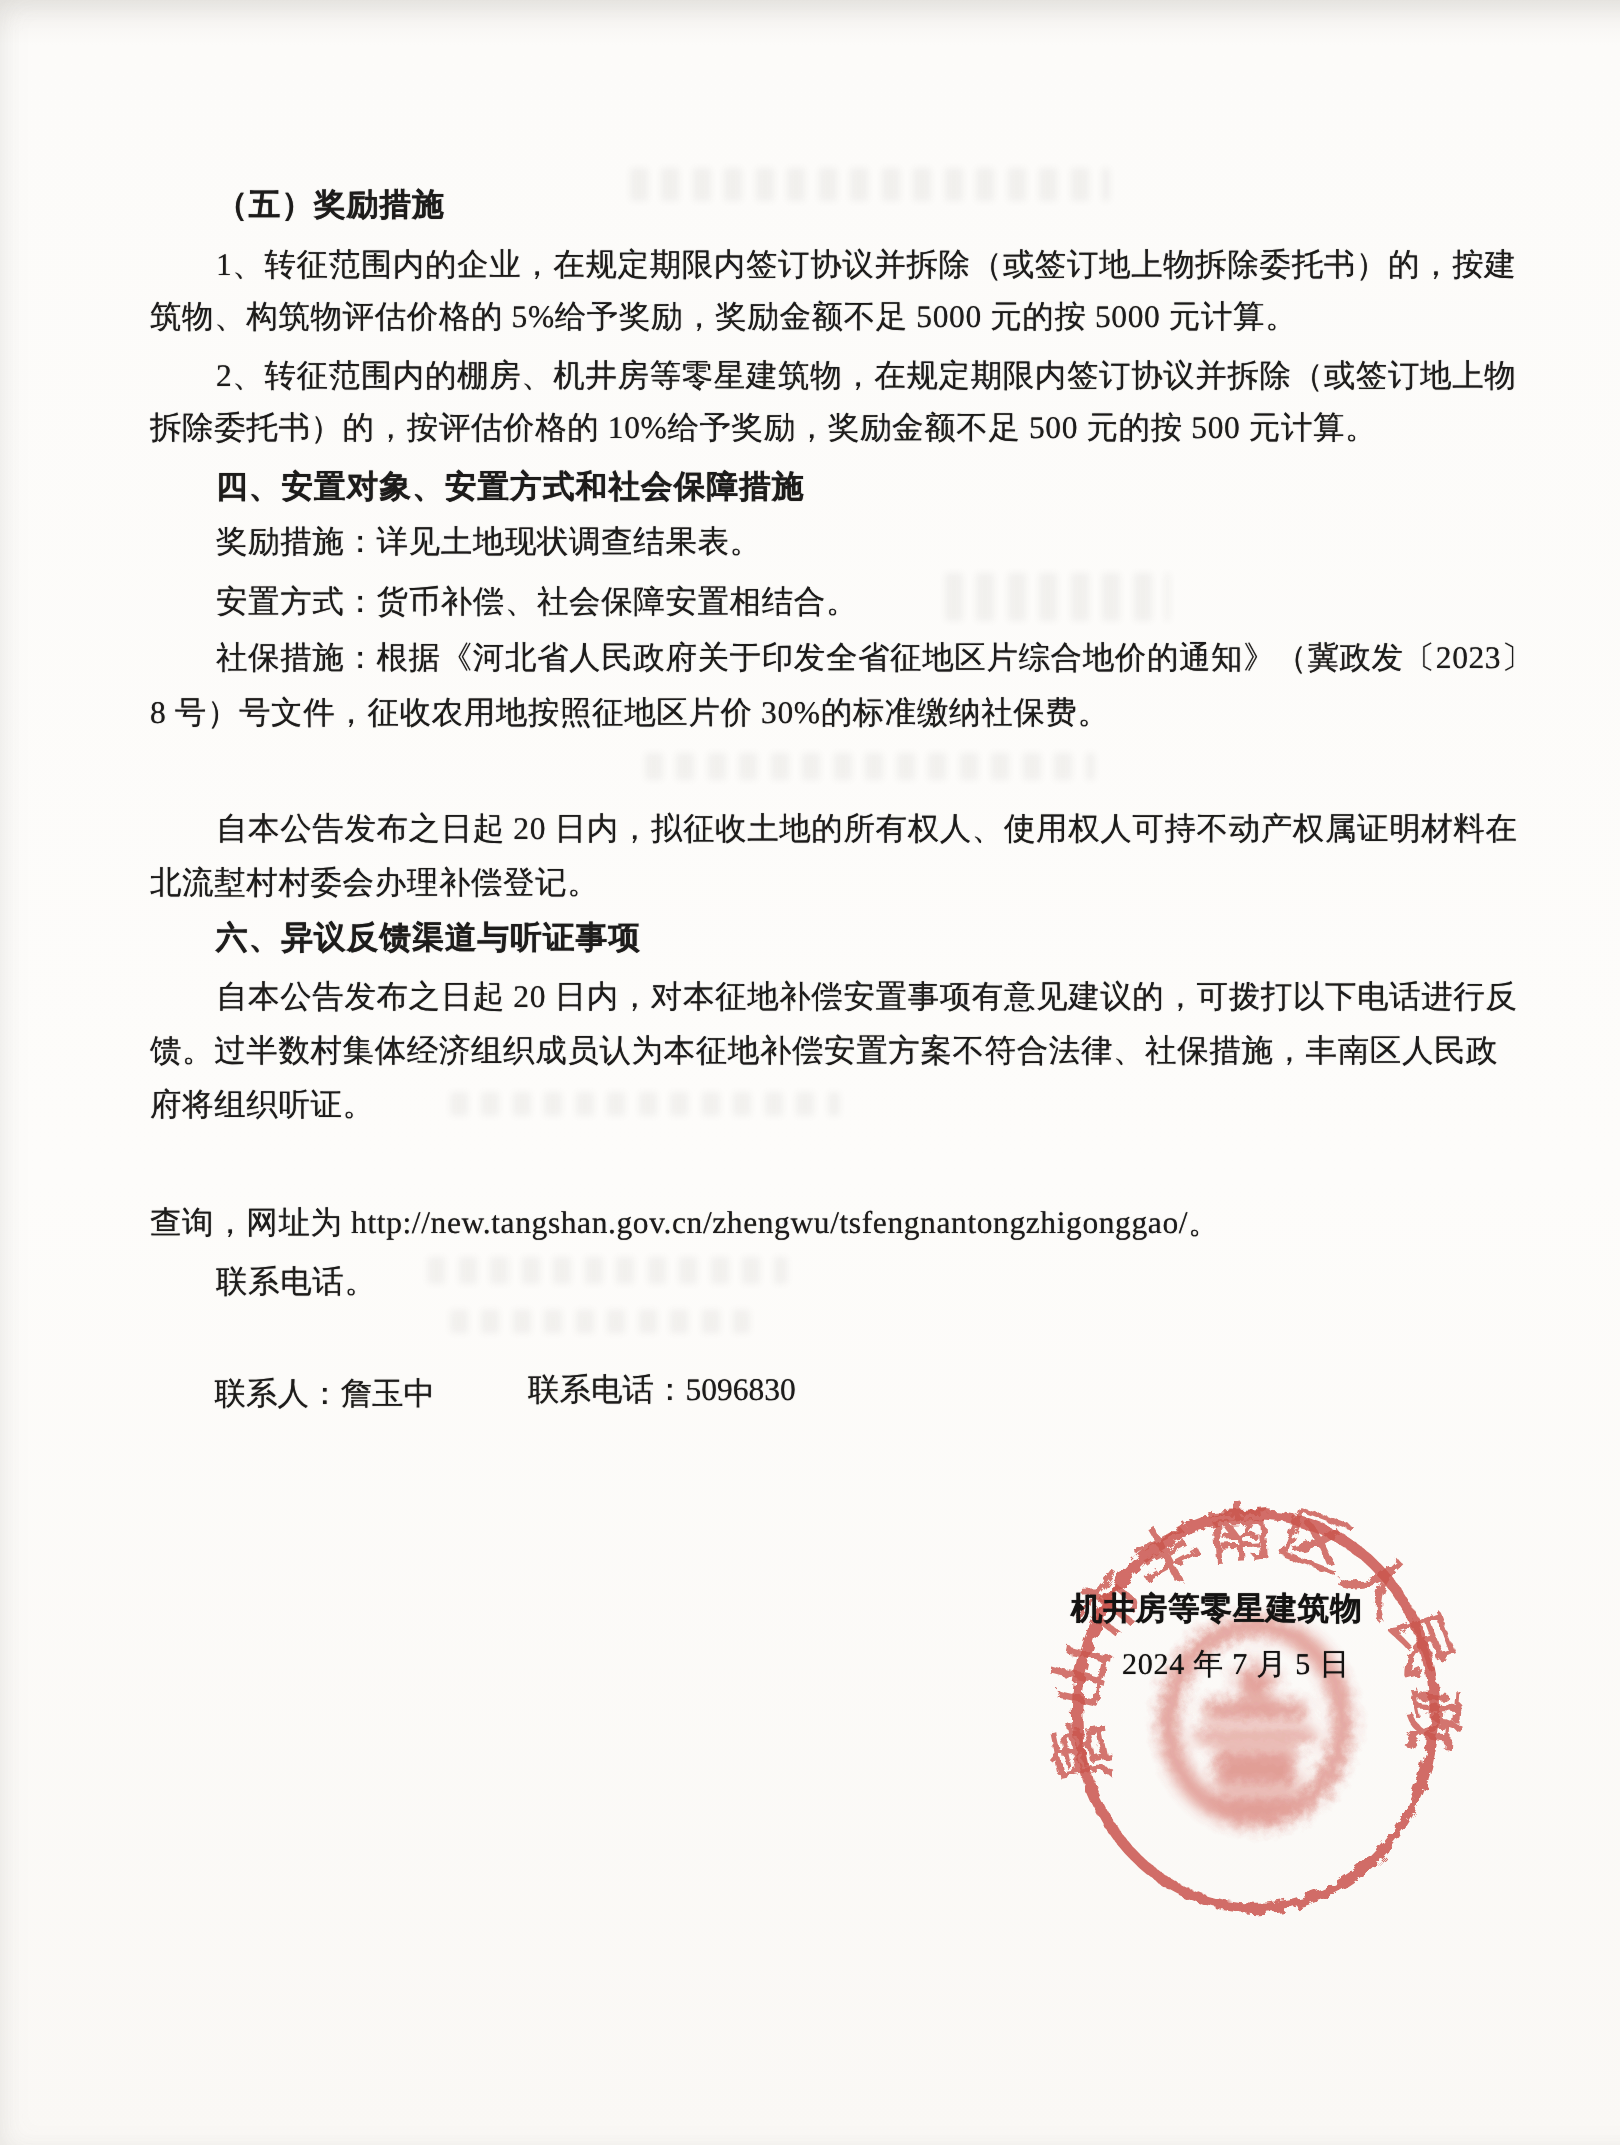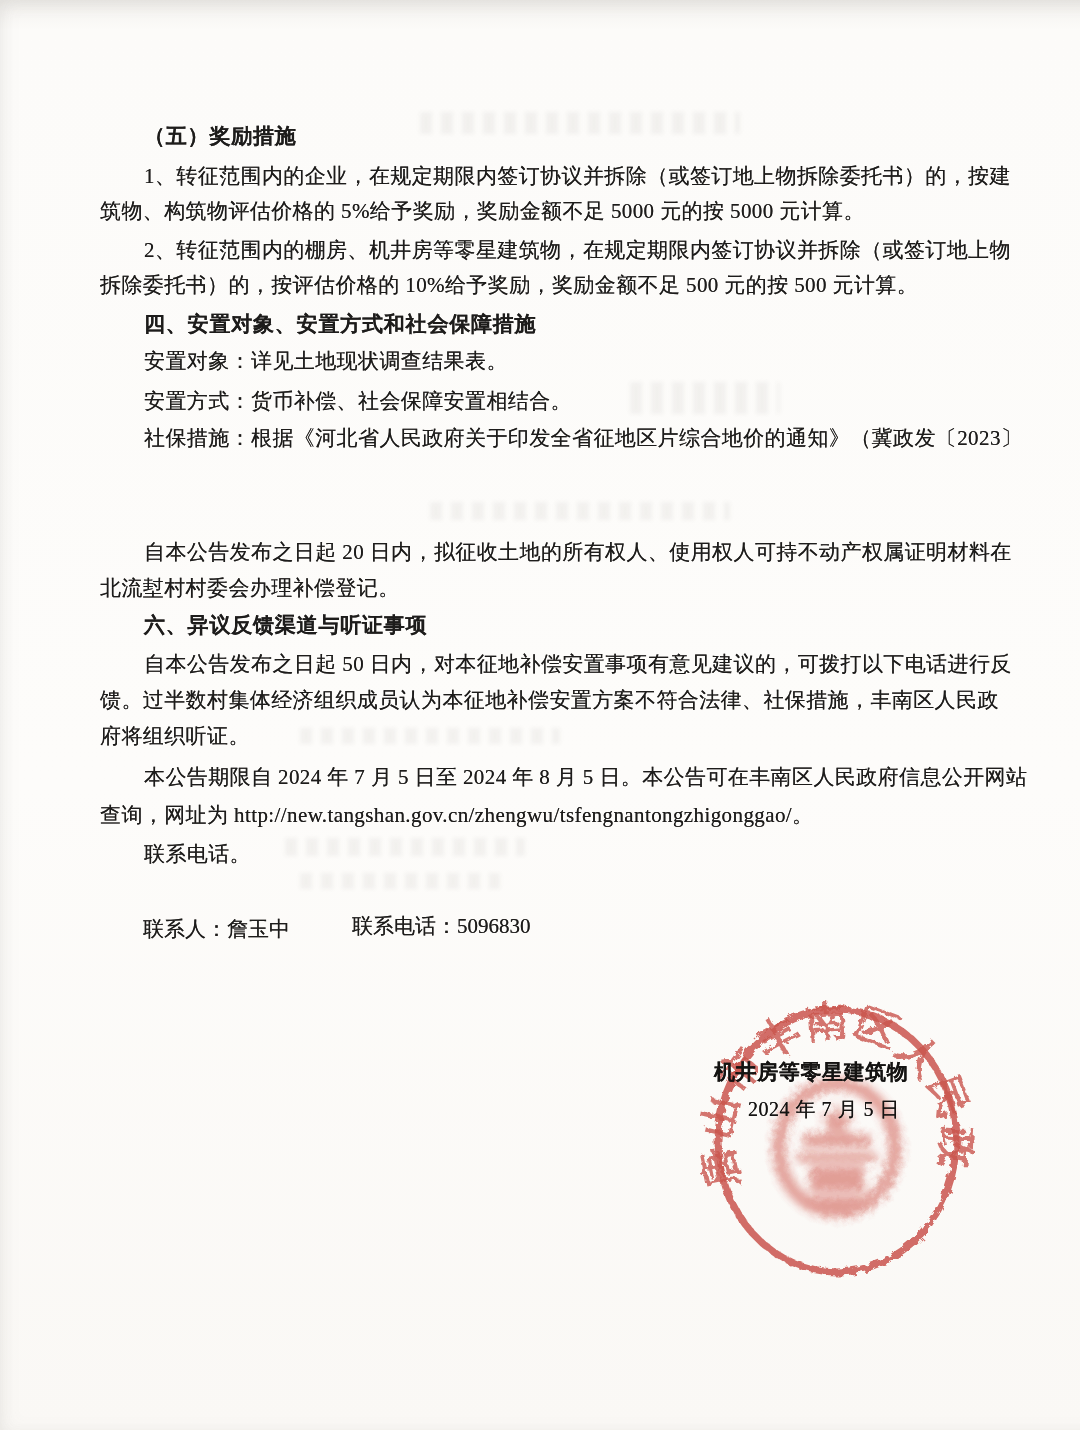--- a/index.html
+++ b/index.html
@@ -63,30 +63,30 @@
   <div class="artifact" style="left:300px;top:728px;width:260px;height:16px;"></div>
   <div class="artifact" style="left:285px;top:838px;width:240px;height:18px;"></div>
   <div class="artifact" style="left:300px;top:873px;width:200px;height:16px;"></div>
 
   <div class="line h ind" style="top:122px">（五）奖励措施</div>
   <div class="line ind" style="top:162px">1、转征范围内的企业，在规定期限内签订协议并拆除（或签订地上物拆除委托书）的，按建</div>
   <div class="line flush" style="top:197px">筑物、构筑物评估价格的 5%给予奖励，奖励金额不足 5000 元的按 5000 元计算。</div>
   <div class="line ind" style="top:236px">2、转征范围内的棚房、机井房等零星建筑物，在规定期限内签订协议并拆除（或签订地上物</div>
   <div class="line flush" style="top:271px">拆除委托书）的，按评估价格的 10%给予奖励，奖励金额不足 500 元的按 500 元计算。</div>
   <div class="line h ind" style="top:310px">四、安置对象、安置方式和社会保障措施</div>
-  <div class="line ind" style="top:347px">安置对象：详见土地现状调查结果表。</div>
+  <div class="line ind" style="top:347px">奖励措施：详见土地现状调查结果表。</div>
   <div class="line ind" style="top:387px">安置方式：货币补偿、社会保障安置相结合。</div>
   <div class="line ind" style="top:424px">社保措施：根据《河北省人民政府关于印发全省征地区片综合地价的通知》（冀政发〔2023〕</div>
+  <div class="line flush" style="top:461px">8 号）号文件，征收农用地按照征地区片价 30%的标准缴纳社保费。</div>
   <div class="line ind" style="top:538px">自本公告发布之日起 20 日内，拟征收土地的所有权人、使用权人可持不动产权属证明材料在</div>
   <div class="line flush" style="top:574px">北流堼村村委会办理补偿登记。</div>
   <div class="line h ind" style="top:611px">六、异议反馈渠道与听证事项</div>
-  <div class="line ind" style="top:650px">自本公告发布之日起 50 日内，对本征地补偿安置事项有意见建议的，可拨打以下电话进行反</div>
+  <div class="line ind" style="top:650px">自本公告发布之日起 20 日内，对本征地补偿安置事项有意见建议的，可拨打以下电话进行反</div>
   <div class="line flush" style="top:686px">馈。过半数村集体经济组织成员认为本征地补偿安置方案不符合法律、社保措施，丰南区人民政</div>
   <div class="line flush" style="top:722px">府将组织听证。</div>
-  <div class="line ind" style="top:763px">本公告期限自 2024 年 7 月 5 日至 2024 年 8 月 5 日。本公告可在丰南区人民政府信息公开网站</div>
   <div class="line flush" style="top:801px">查询，网址为 http://new.tangshan.gov.cn/zhengwu/tsfengnantongzhigonggao/。</div>
   <div class="line ind" style="top:840px">联系电话。</div>
 
   <span class="contact" style="left:143px;top:915px">联系人：詹玉中</span>
   <span class="contact" style="left:352px;top:912px">联系电话：5096830</span>
 
   <div class="sig-issuer">机井房等零星建筑物</div>
   <div class="sig-date">2024 年 7 月 5 日</div>
 
   <div class="seal">

